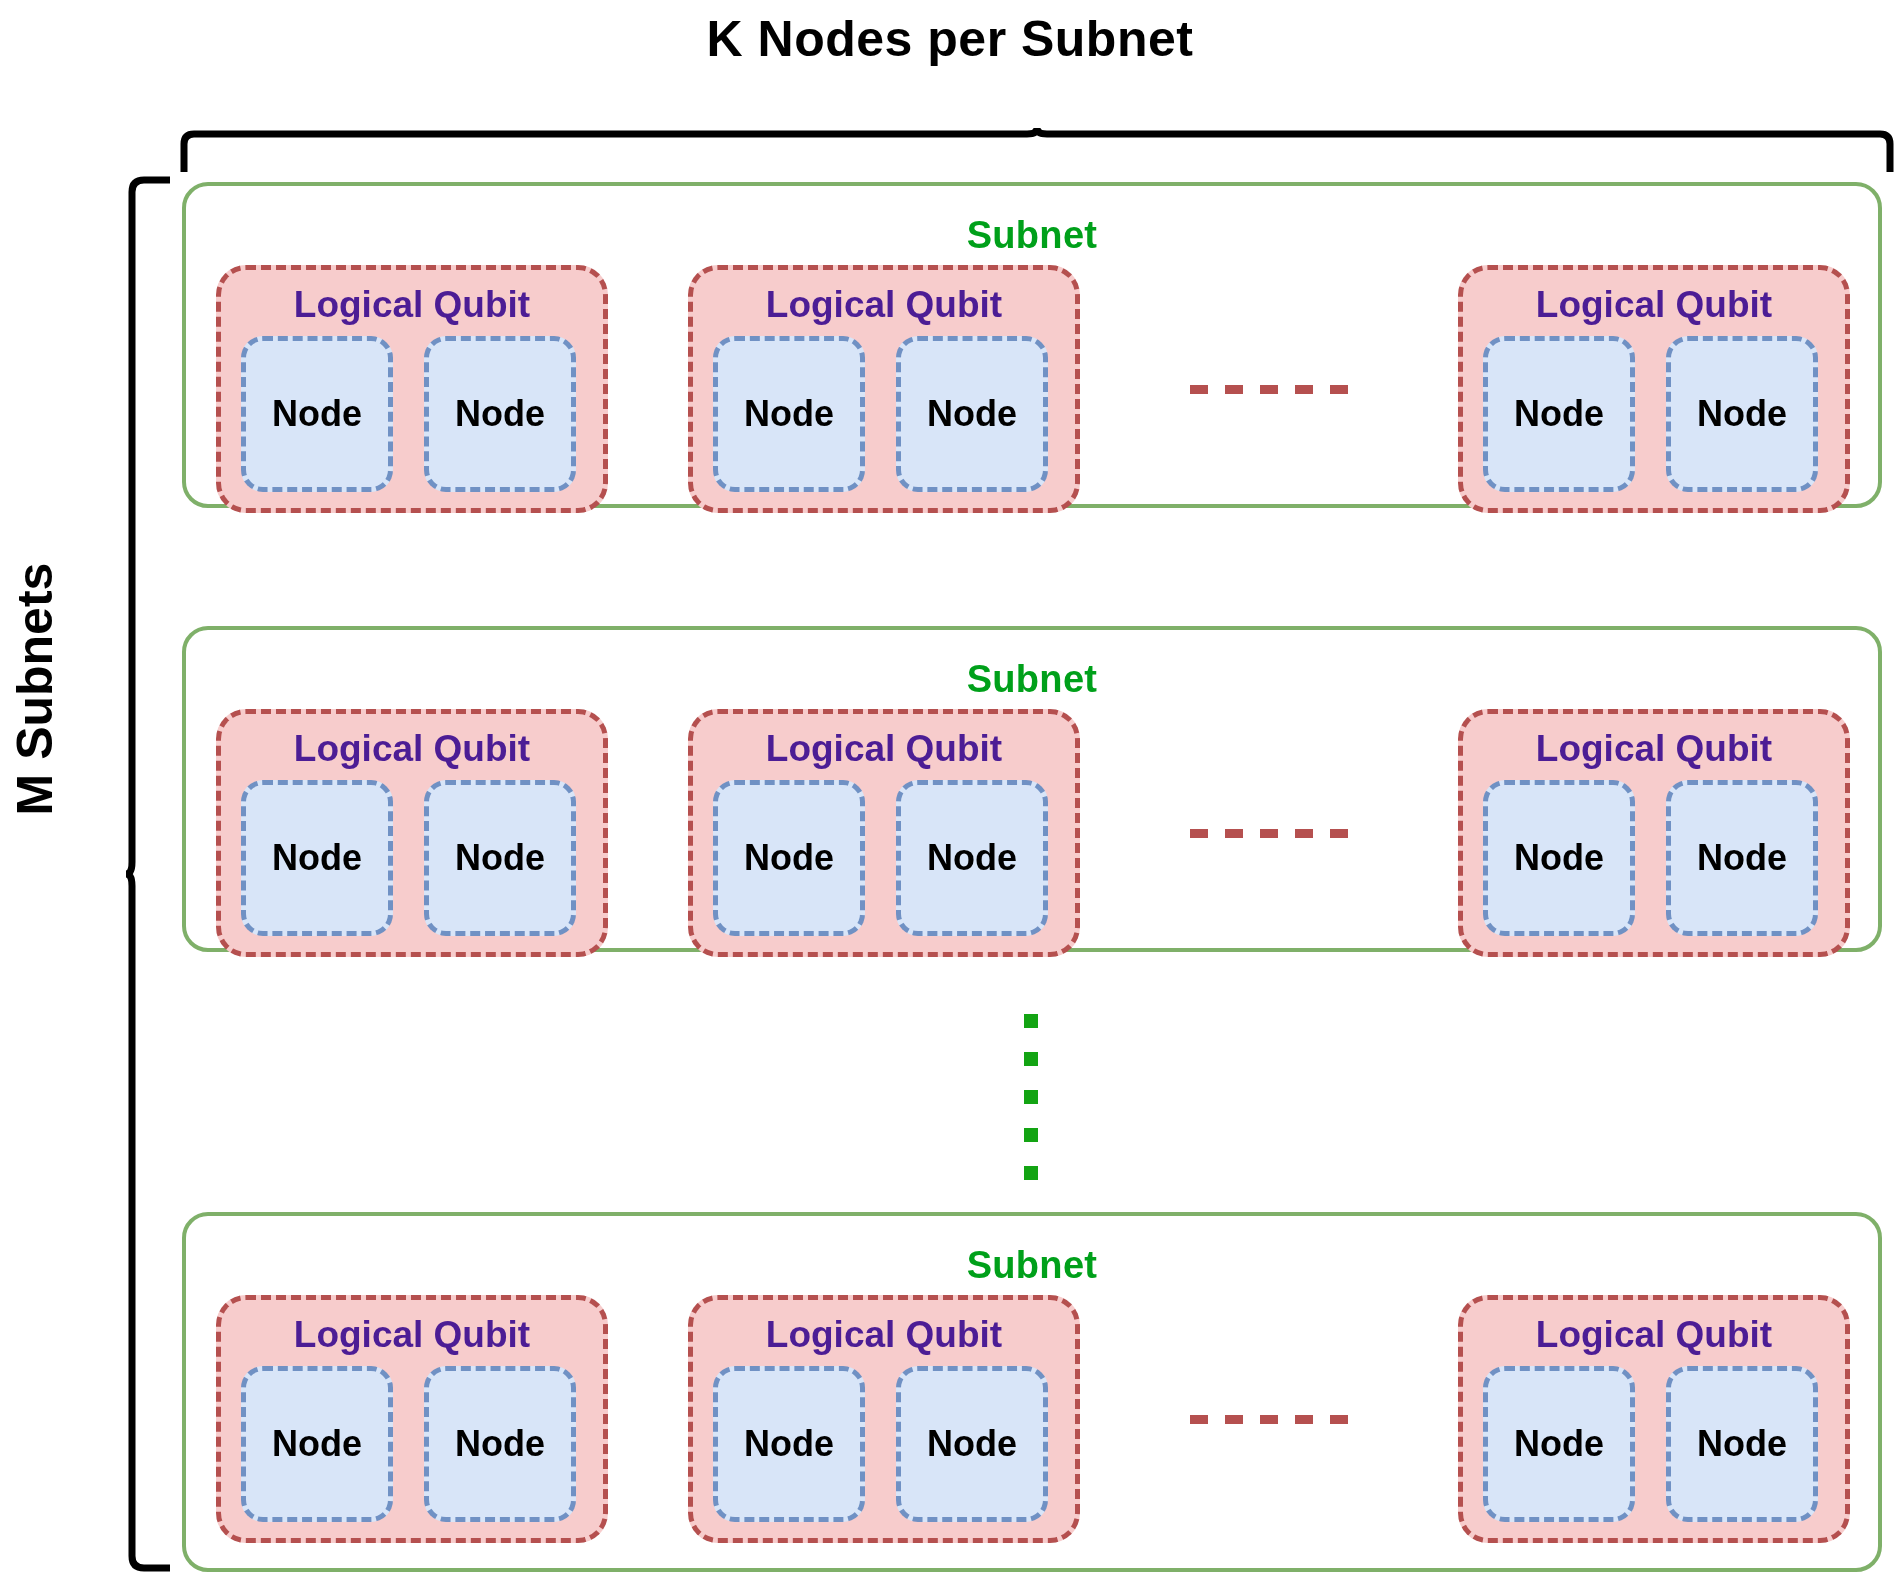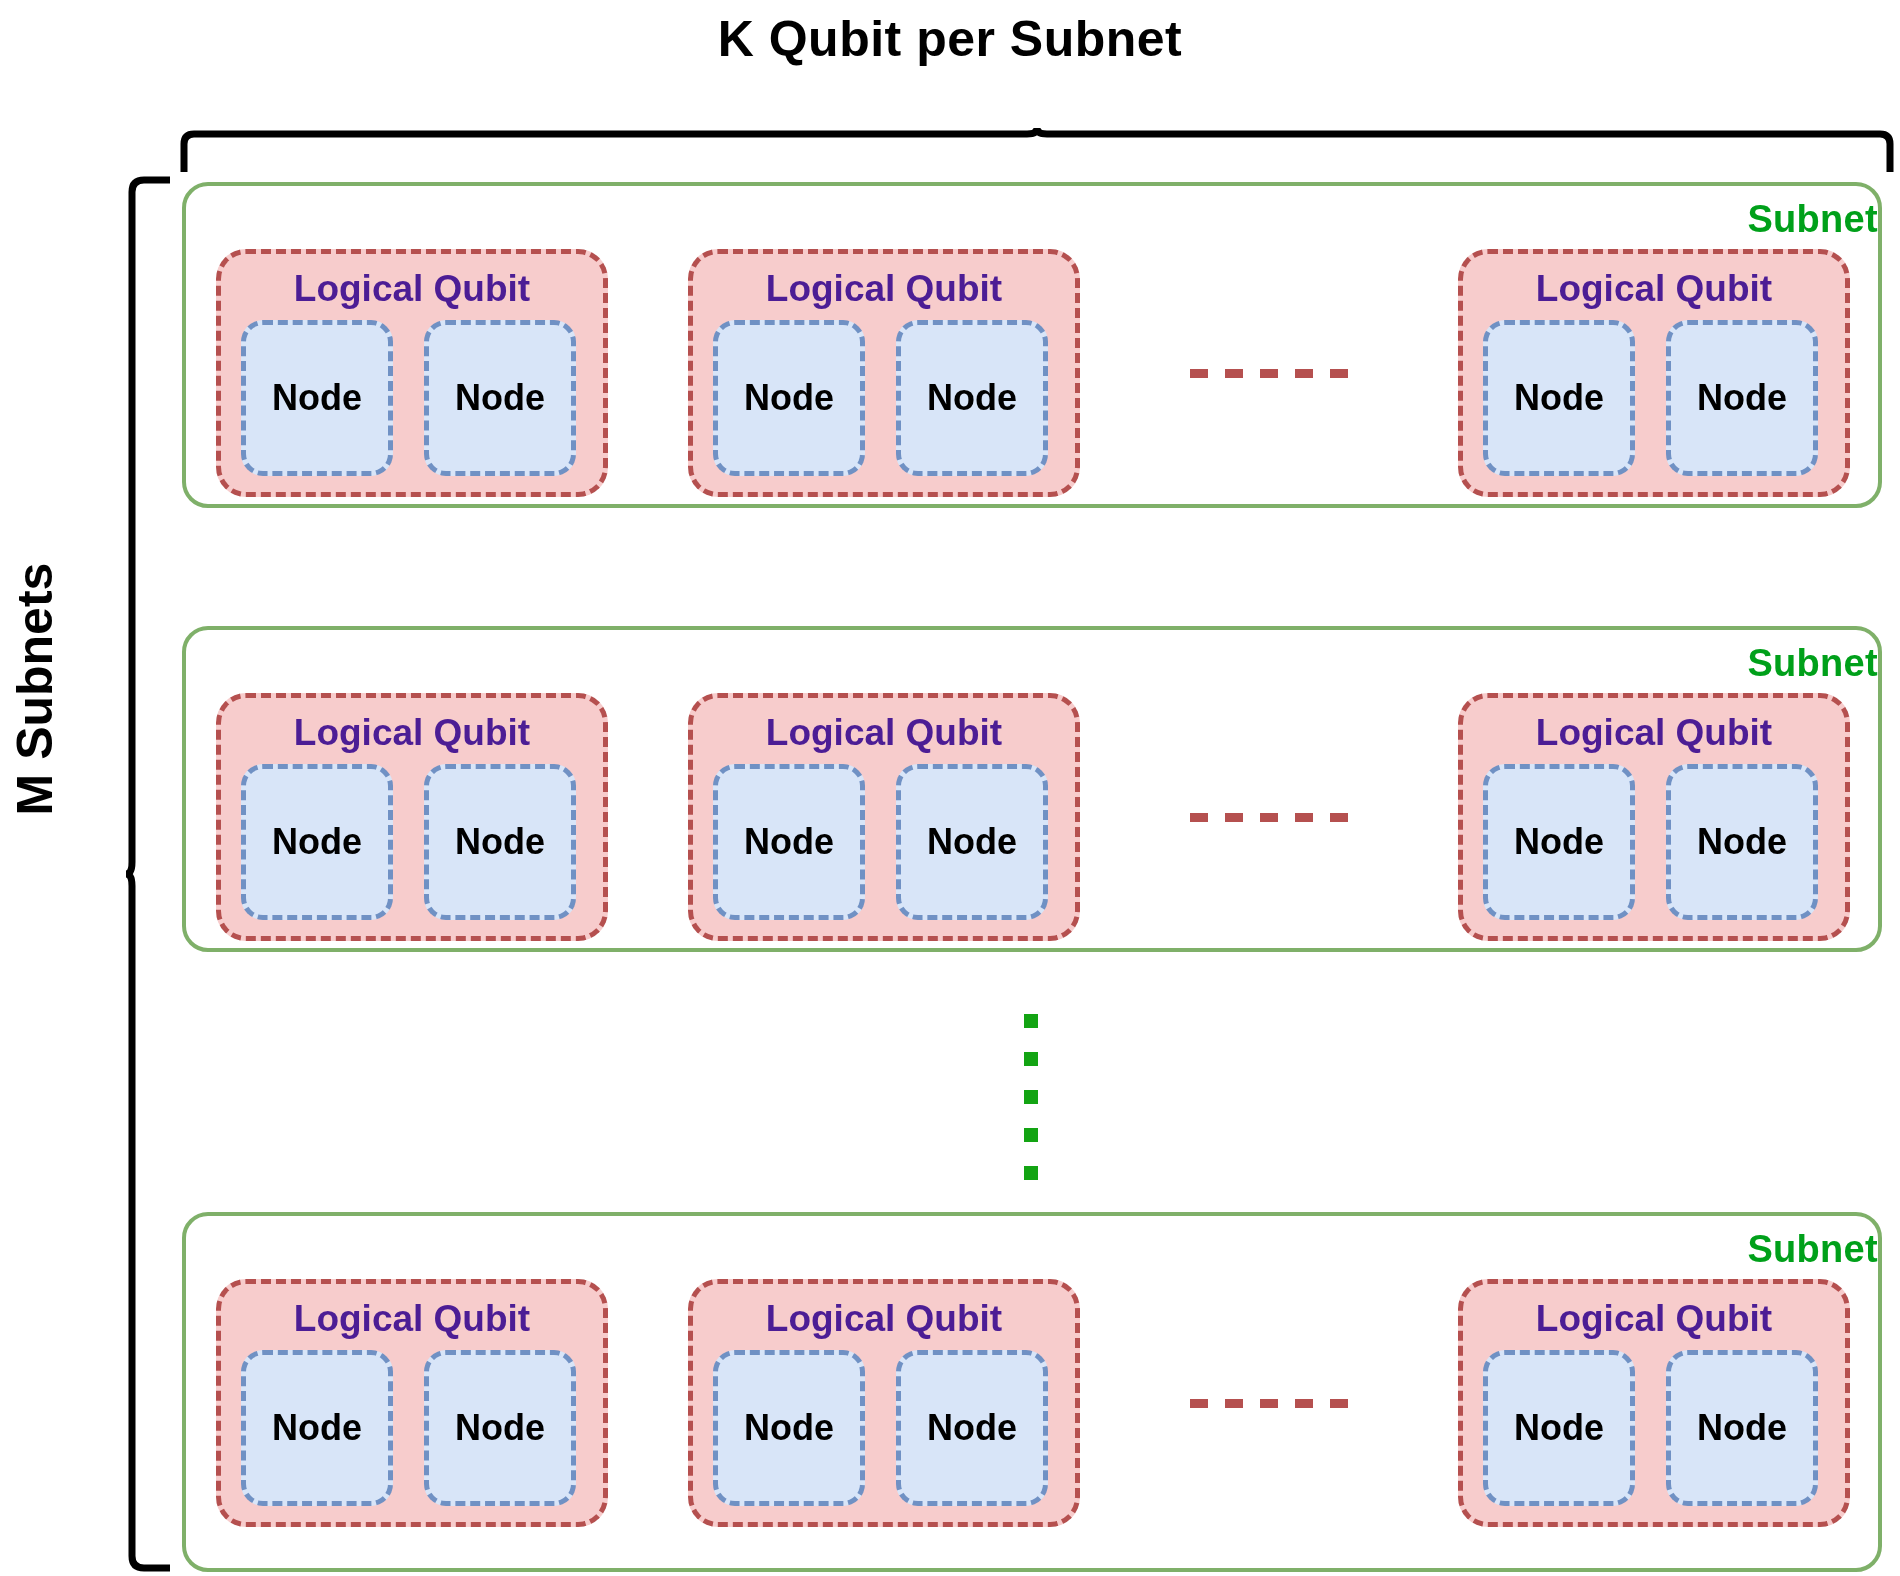--- a/index.html
+++ b/index.html
@@ -68,25 +68,25 @@
     border: 4px solid #7FB069;
     border-radius: 26px;
     background: #ffffff;
     box-sizing: border-box;
   }
   .subnet-1 { top: 182px;  height: 326px; }
   .subnet-2 { top: 626px;  height: 326px; }
   .subnet-3 { top: 1212px; height: 360px; }
 
   .subnet-title {
-    text-align: right;
+    text-align: center;
     color: #00A01A;
     font-size: 38px;
     font-weight: bold;
-    margin-top: 12px;
+    margin-top: 28px;
     margin-bottom: 8px;
     letter-spacing: 0.3px;
   }
 
   .qubit-row {
     position: relative;
     display: flex;
     align-items: flex-start;
     padding: 0 28px 0 30px;
     height: 252px;
@@ -170,21 +170,21 @@
     width: 14px;
     height: 14px;
     background: #13A413;
   }
 </style>
 </head>
 <body>
 
 <div id="figure">
 
-  <div class="top-label">K Qubit per Subnet</div>
+  <div class="top-label">K Nodes per Subnet</div>
 
   <svg class="top-brace" viewBox="0 0 1718 44" preserveAspectRatio="none">
     <path d="M 6 44 L 6 16 Q 6 6 16 6 L 849 6 Q 859 6 859 0 Q 859 6 869 6 L 1702 6 Q 1712 6 1712 16 L 1712 44" fill="none" stroke="#000000" stroke-width="7" stroke-linecap="round" stroke-linejoin="round"></path>
   </svg>
 
   <div class="left-label">M Subnets</div>
 
   <svg class="left-brace" viewBox="0 0 44 1400" preserveAspectRatio="none">
     <path d="M 44 6 L 18 6 Q 6 6 6 18 L 6 688 Q 6 700 0 700 Q 6 700 6 712 L 6 1382 Q 6 1394 18 1394 L 44 1394" fill="none" stroke="#000000" stroke-width="7" stroke-linecap="round" stroke-linejoin="round"></path>
   </svg>

